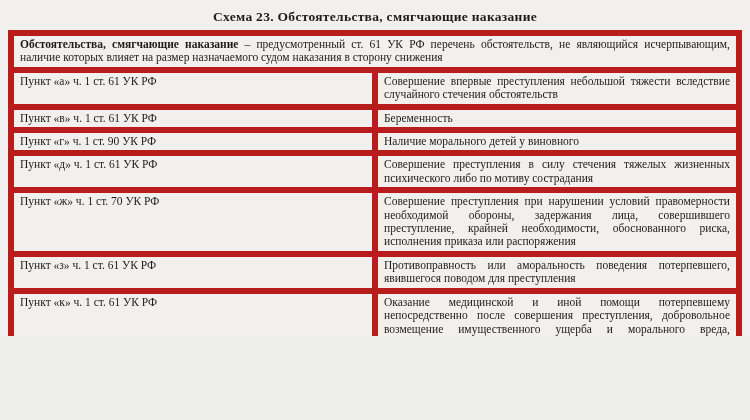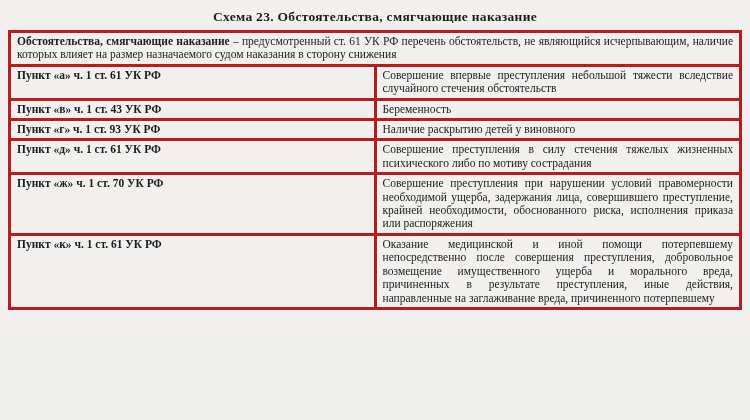--- a/index.html
+++ b/index.html
@@ -25,37 +25,36 @@
     margin: 2px 0 5px 0;
     letter-spacing: 0.3px;
   }
   table.schema {
     width: 734px;
     border-collapse: collapse;
     border: 2px solid #2a2a2a;
     table-layout: fixed;
   }
   table.schema td {
-    border: 3px solid #b91c1c;
+    border: 6px solid #b91c1c;
     font-size: 11.5px;
     line-height: 13.4px;
     padding: 2px 6px 2px 6px;
     vertical-align: top;
   }
   td.intro-cell {
     text-align: justify;
   }
   td.intro-cell .intro-bold {
     font-weight: bold;
   }
   td.label-cell {
     width: 185px;
     white-space: nowrap;
     overflow: hidden;
-    font-weight: bold;
   }
   td.text-cell {
     text-align: justify;
     margin-left: 20px;
   }
 </style>
 </head>
 <body>
 
 <div class="page">
@@ -68,34 +67,38 @@
         <td class="intro-cell" colspan="2">
           <span class="intro-bold">Обстоятельства, смягчающие наказание</span><span> – предусмотренный ст. 61 УК РФ перечень обстоятельств, не являющийся исчерпывающим, наличие которых влияет на размер назначаемого судом наказания в сторону снижения</span>
         </td>
       </tr>
 
       <tr>
         <td class="label-cell">Пункт «а» ч. 1 ст. 61 УК РФ</td>
         <td class="text-cell">Совершение впервые преступления небольшой тяжести вследствие случайного стечения обстоятельств</td>
       </tr>
       <tr>
-        <td class="label-cell">Пункт «в» ч. 1 ст. 43 УК РФ</td>
+        <td class="label-cell">Пункт «в» ч. 1 ст. 61 УК РФ</td>
         <td class="text-cell">Беременность</td>
       </tr>
       <tr>
-        <td class="label-cell">Пункт «г» ч. 1 ст. 93 УК РФ</td>
-        <td class="text-cell">Наличие раскрытию детей у виновного</td>
+        <td class="label-cell">Пункт «г» ч. 1 ст. 90 УК РФ</td>
+        <td class="text-cell">Наличие морального детей у виновного</td>
       </tr>
       <tr>
         <td class="label-cell">Пункт «д» ч. 1 ст. 61 УК РФ</td>
         <td class="text-cell">Совершение преступления в силу стечения тяжелых жизненных психического либо по мотиву сострадания</td>
       </tr>
       <tr>
         <td class="label-cell">Пункт «ж» ч. 1 ст. 70 УК РФ</td>
-        <td class="text-cell">Совершение преступления при нарушении условий правомерности необходимой ущерба, задержания лица, совершившего преступление, крайней необходимости, обоснованного риска, исполнения приказа или распоряжения</td>
+        <td class="text-cell">Совершение преступления при нарушении условий правомерности необходимой обороны, задержания лица, совершившего преступление, крайней необходимости, обоснованного риска, исполнения приказа или распоряжения</td>
+      </tr>
+      <tr>
+        <td class="label-cell">Пункт «з» ч. 1 ст. 61 УК РФ</td>
+        <td class="text-cell">Противоправность или аморальность поведения потерпевшего, явившегося поводом для преступления</td>
       </tr>
       <tr>
         <td class="label-cell">Пункт «к» ч. 1 ст. 61 УК РФ</td>
         <td class="text-cell">Оказание медицинской и иной помощи потерпевшему непосредственно после совершения преступления, добровольное возмещение имущественного ущерба и морального вреда, причиненных в результате преступления, иные действия, направленные на заглаживание вреда, причиненного потерпевшему</td>
       </tr>
     </tbody>
   </table>
 
 </div>
 

